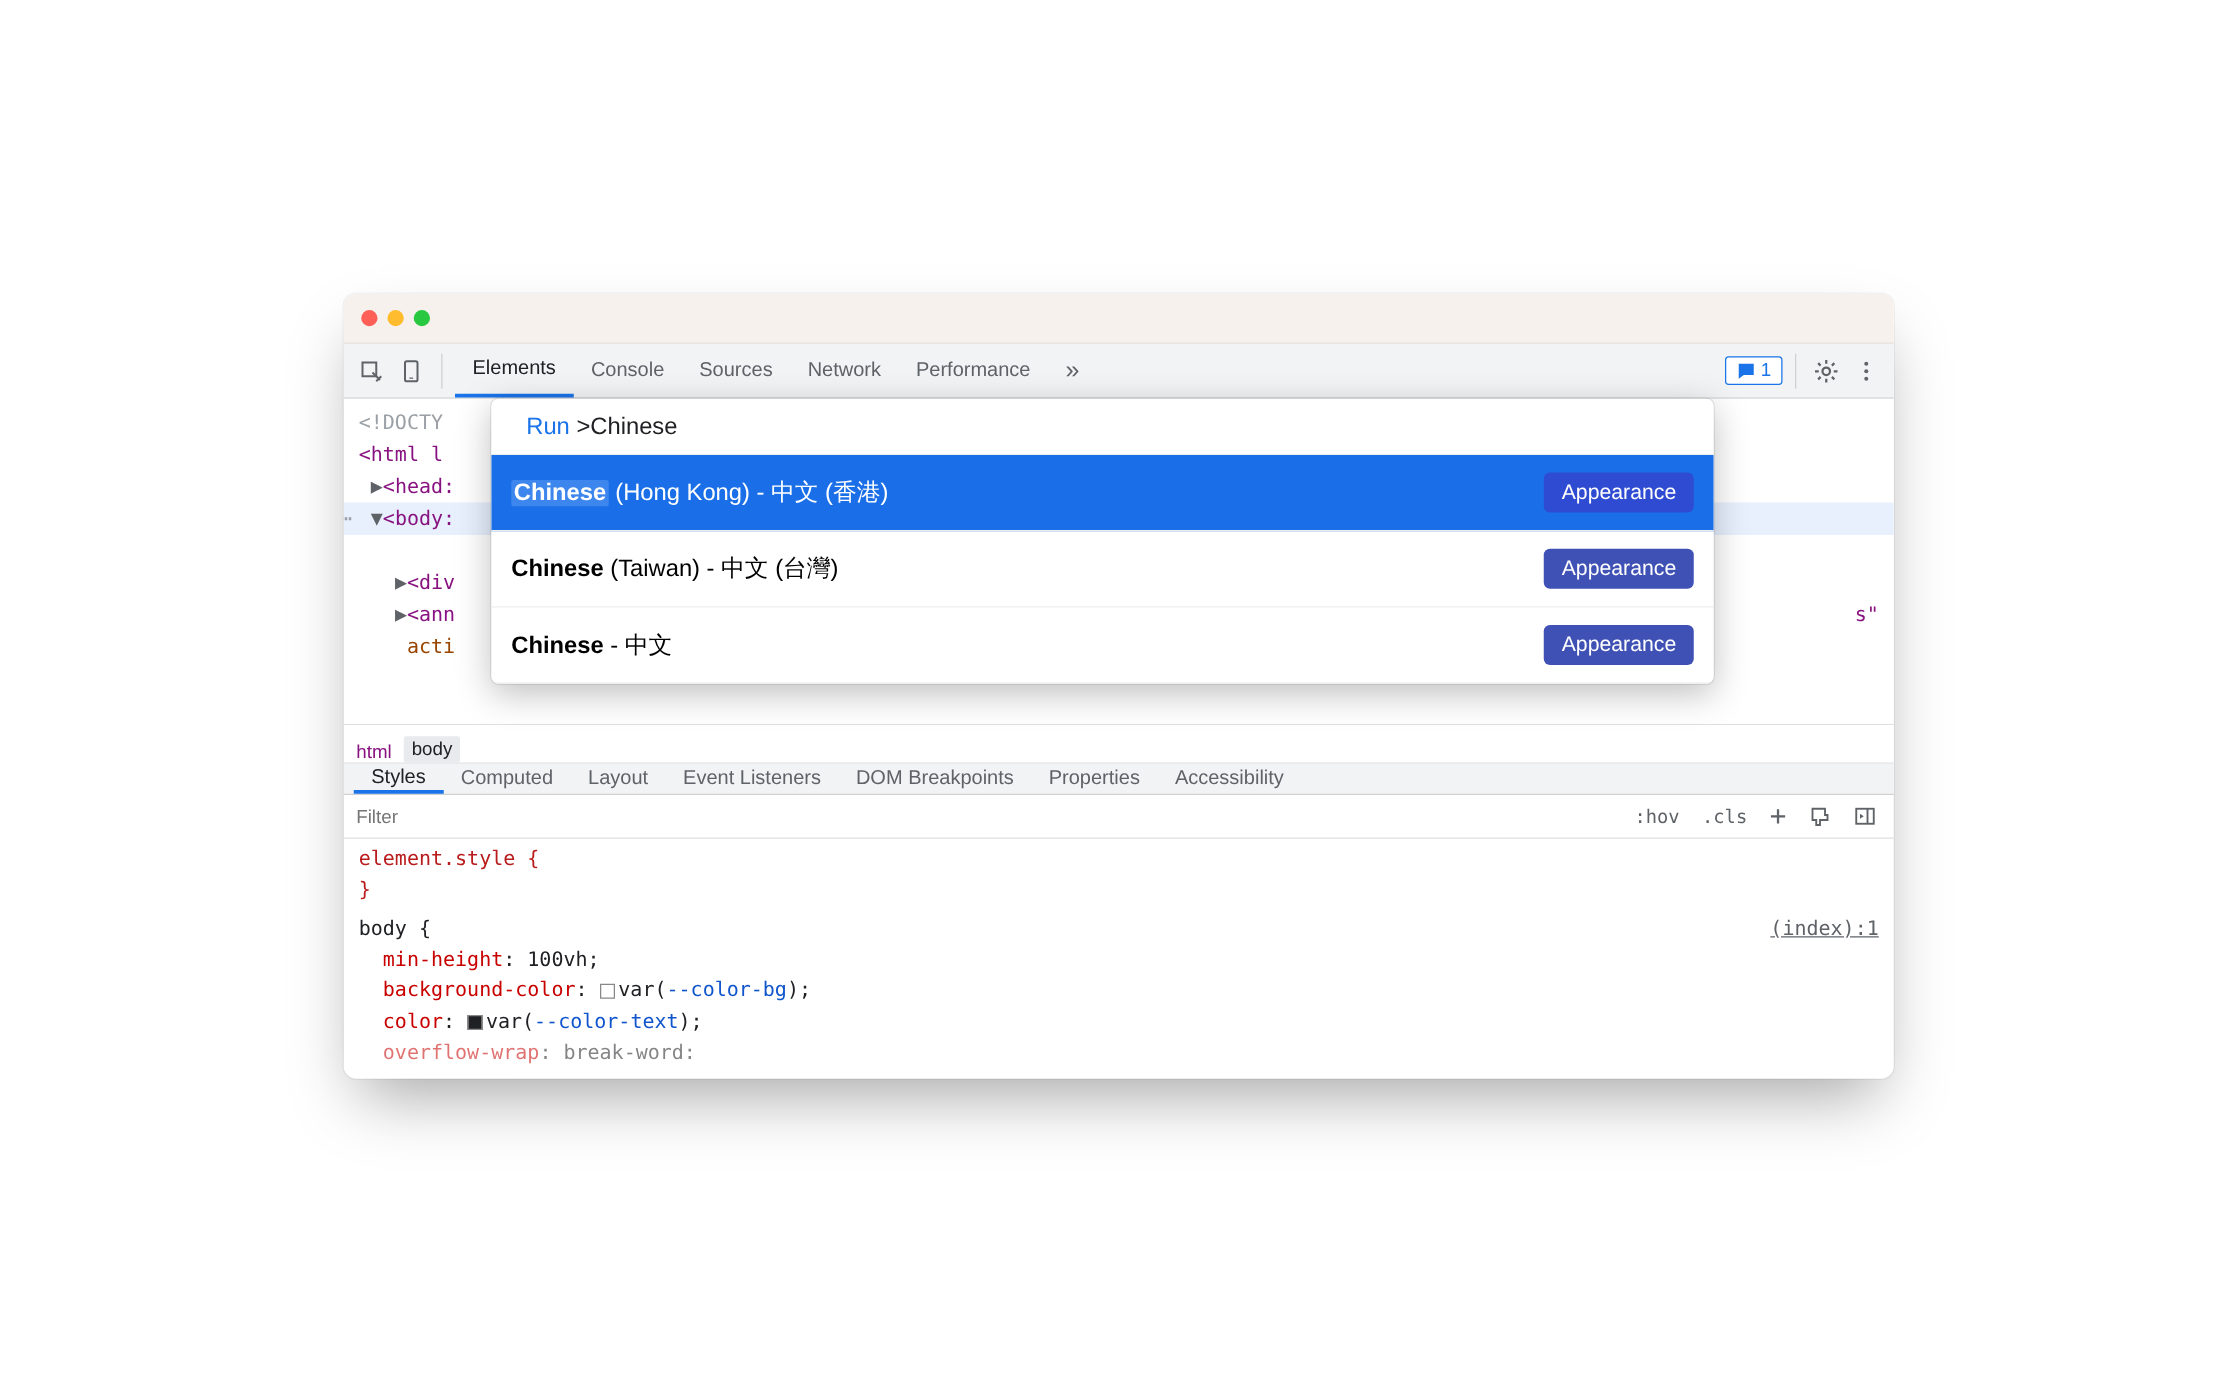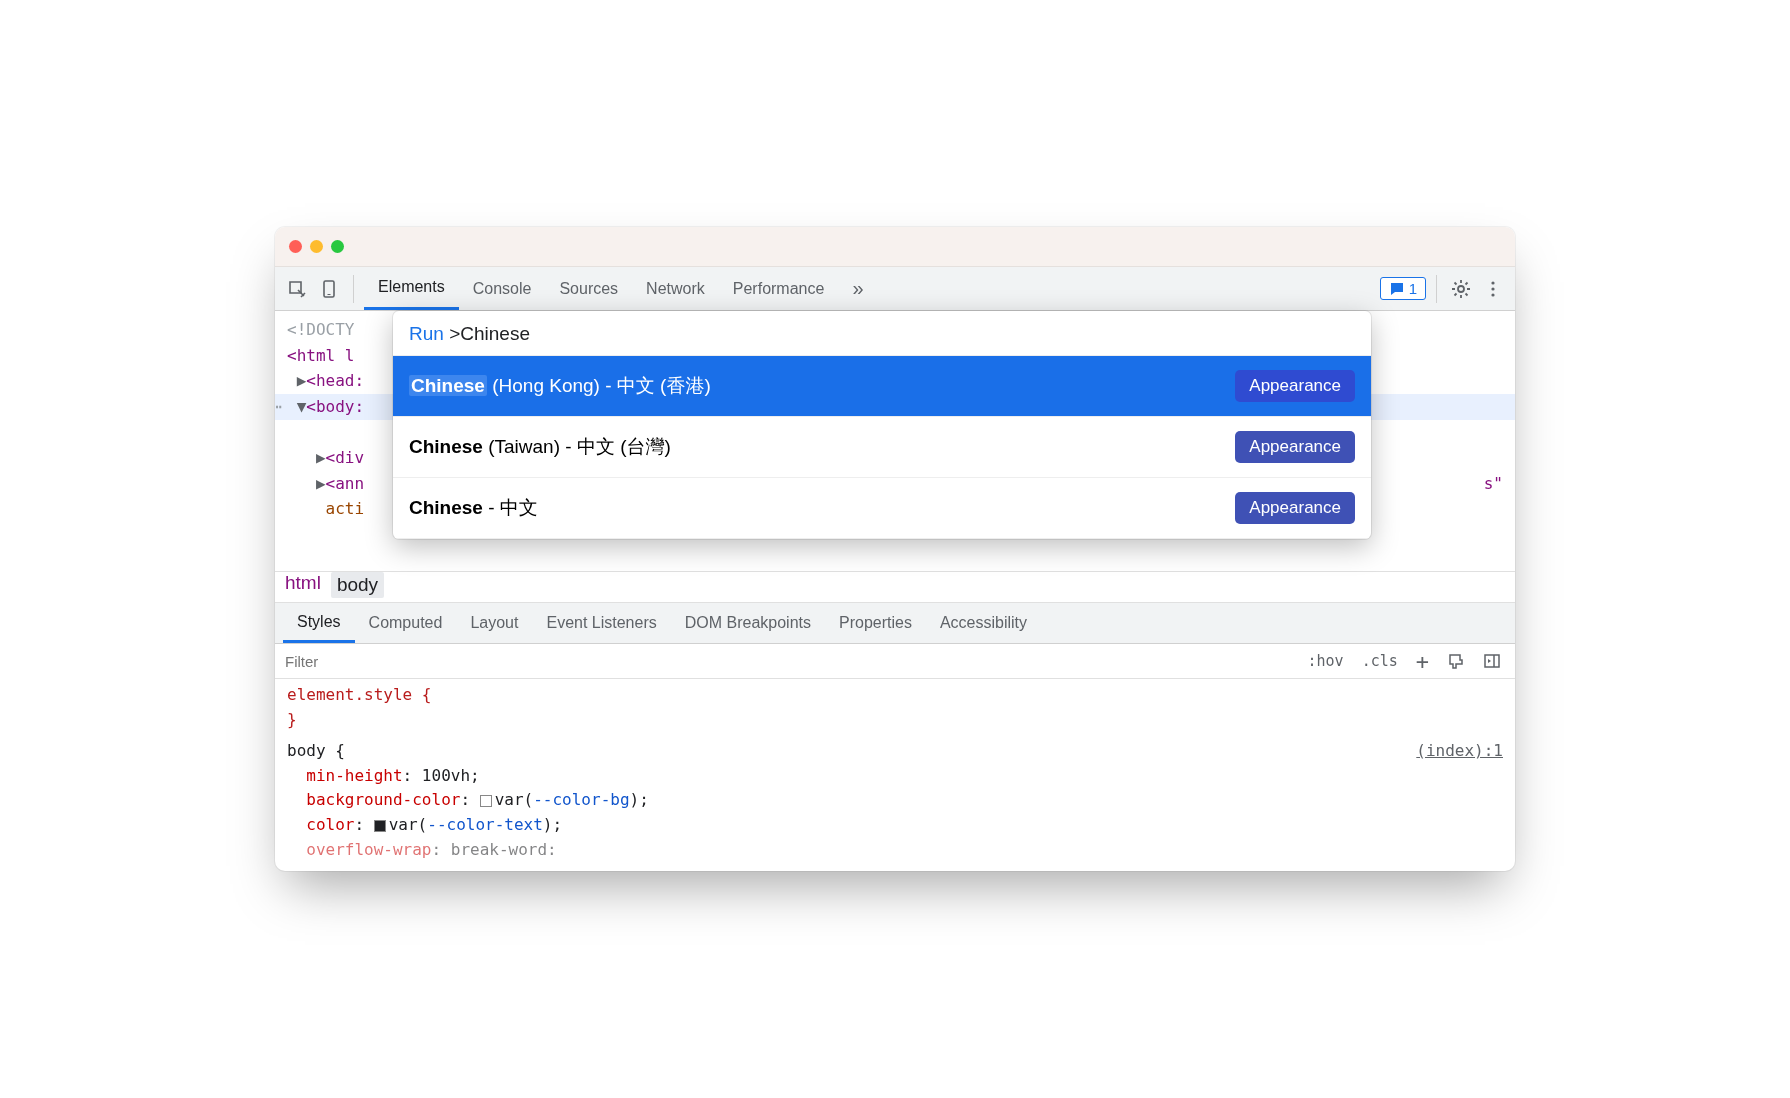--- a/index.html
+++ b/index.html
@@ -63,26 +63,26 @@
   color: #5f6368; white-space: pre;
 }
 .dom-area .tag { color: #881280; }
 .dom-area .gray { color: #9aa0a6; }
 .dom-area .attr { color: #994500; }
 .dom-area .body-row { background: #e8f0fe; display: block; margin-left: -12px; padding-left: 12px; }
 .dom-area .ellipsis { color: #9aa0a6; position: absolute; left: -3px; }
 .dom-area .tri { color: #5f6368; }
 .breadcrumb {
   height: 32px; border-top: 1px solid #e0e0e0; border-bottom: 1px solid #e0e0e0;
-  display: flex; align-items: flex-start; padding: 0 10px; gap: 10px;
-  font-size: 19px; color: #881280; background: #fff;
+  display: flex; align-items: flex-end; padding: 0 10px; gap: 10px;
+  font-size: 15px; color: #881280; background: #fff;
 }
 .breadcrumb .crumb.sel { background: #e8eaed; color: #202124; padding: 2px 6px; border-radius: 2px; }
 .styles-tabs {
-  height: 40px; background: #f1f3f4;
+  height: 24px; background: #f1f3f4;
   display: flex; align-items: center; padding: 0 8px; gap: 0;
   font-size: 16px; color: #5f6368;
 }
 .styles-tabs .tab { padding: 0 14px; height: 100%; display: flex; align-items: center; }
 .styles-tabs .tab.active { color: #202124; border-bottom: 3px solid #1a73e8; }
 .filter-row {
   height: 36px; border-top: 1px solid #d0d0d0; border-bottom: 1px solid #e0e0e0;
   display: flex; align-items: center; padding: 12px 10px; gap: 10px;
   font-family: ui-monospace, Menlo, Consolas, monospace;
   color: #5f6368; font-size: 15px;
@@ -102,21 +102,21 @@
 .css-area .var { color: #1155cc; }
 .css-area .swatch { display: inline-block; width: 12px; height: 12px; border: 1px solid #888; vertical-align: middle; margin-right: 3px; }
 .css-area .swatch.dark { background: #202124; }
 
 .popover {
   position: absolute; left: 118px; top: 0px; width: 978px;
   background: #fff; border-radius: 6px; box-shadow: 0 8px 28px rgba(0,0,0,0.25), 0 0 0 1px rgba(0,0,0,0.08);
   z-index: 50; overflow: hidden;
 }
 .popover-input {
-  padding: 12px 16px 10px; font-size: 19px; border-bottom: 1px solid #eee;
+  padding: 12px 28px 10px; font-size: 19px; border-bottom: 1px solid #eee;
 }
 .popover-input .run { color: #1a73e8; }
 .popover-input .q { color: #202124; }
 .plist { }
 .pitem {
   display: flex; align-items: center; justify-content: space-between;
   padding: 14px 16px; font-size: 19px; border-bottom: 1px solid #eee;
   cursor: pointer;
 }
 .pitem.sel { background: #1a6fe8; color: #fff; }

